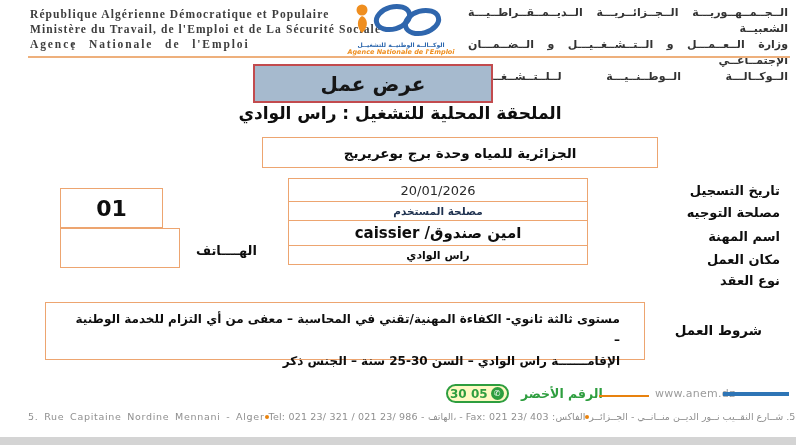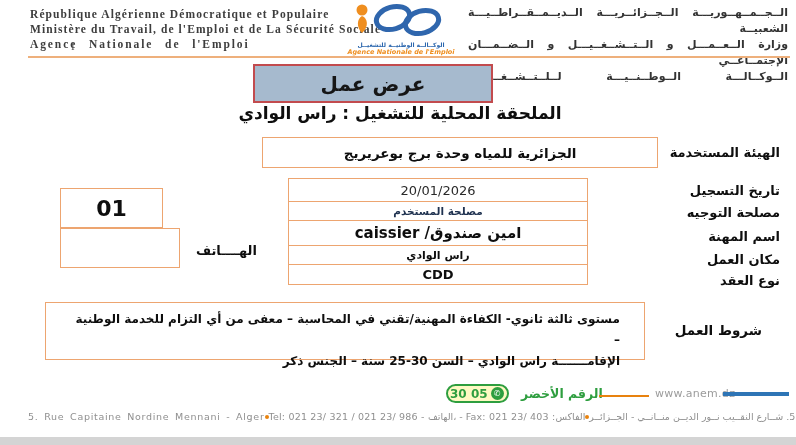--- a/index.html
+++ b/index.html
@@ -144,39 +144,37 @@
     <div>الــوكــالـــة الــوطــنــيـــة لــلــتــشــغــيـــل</div>
   </div>
 
   <div class="hdr-rule"></div>
 
   <div class="title-box">
     <span>عرض عمل</span>
   </div>
   <div class="subtitle">الملحقة المحلية للتشغيل : راس الوادي</div>
 
-  <div class="lbl lbl-employer">الهيئة المستخدمة</div>
   <div class="lbl lbl-regdate">تاريخ التسجيل</div>
   <div class="lbl lbl-orient">مصلحة التوجيه</div>
   <div class="lbl lbl-job">اسم المهنة</div>
   <div class="lbl lbl-workplace">مكان العمل</div>
   <div class="lbl lbl-contract">نوع العقد</div>
   <div class="lbl lbl-phone">الهــــاتف</div>
   <div class="lbl lbl-conditions">شروط العمل</div>
 
   <div class="obox center employer-box">الجزائرية للمياه وحدة برج بوعريريج</div>
   <div class="obox center count-box">01</div>
   <div class="obox phone-box"></div>
 
   <div class="fields">
     <div class="frow f-date">20/01/2026</div>
     <div class="frow f-orient">مصلحة المستخدم</div>
     <div class="frow f-job">امين صندوق/ caissier</div>
     <div class="frow f-workplace">راس الوادي</div>
-    <div class="frow f-contract">CDD</div>
   </div>
 
   <div class="obox conditions-box">
     <div>مستوى ثالثة ثانوي- الكفاءة المهنية/تقني في المحاسبة – معفى من أي التزام للخدمة الوطنية –</div>
     <div>الإقامـــــــة راس الوادي – السن 30-25 سنة – الجنس ذكر</div>
   </div>
 
   <div class="green-badge">
     <span>30 05</span>
     <span class="badge-phone">✆</span>

